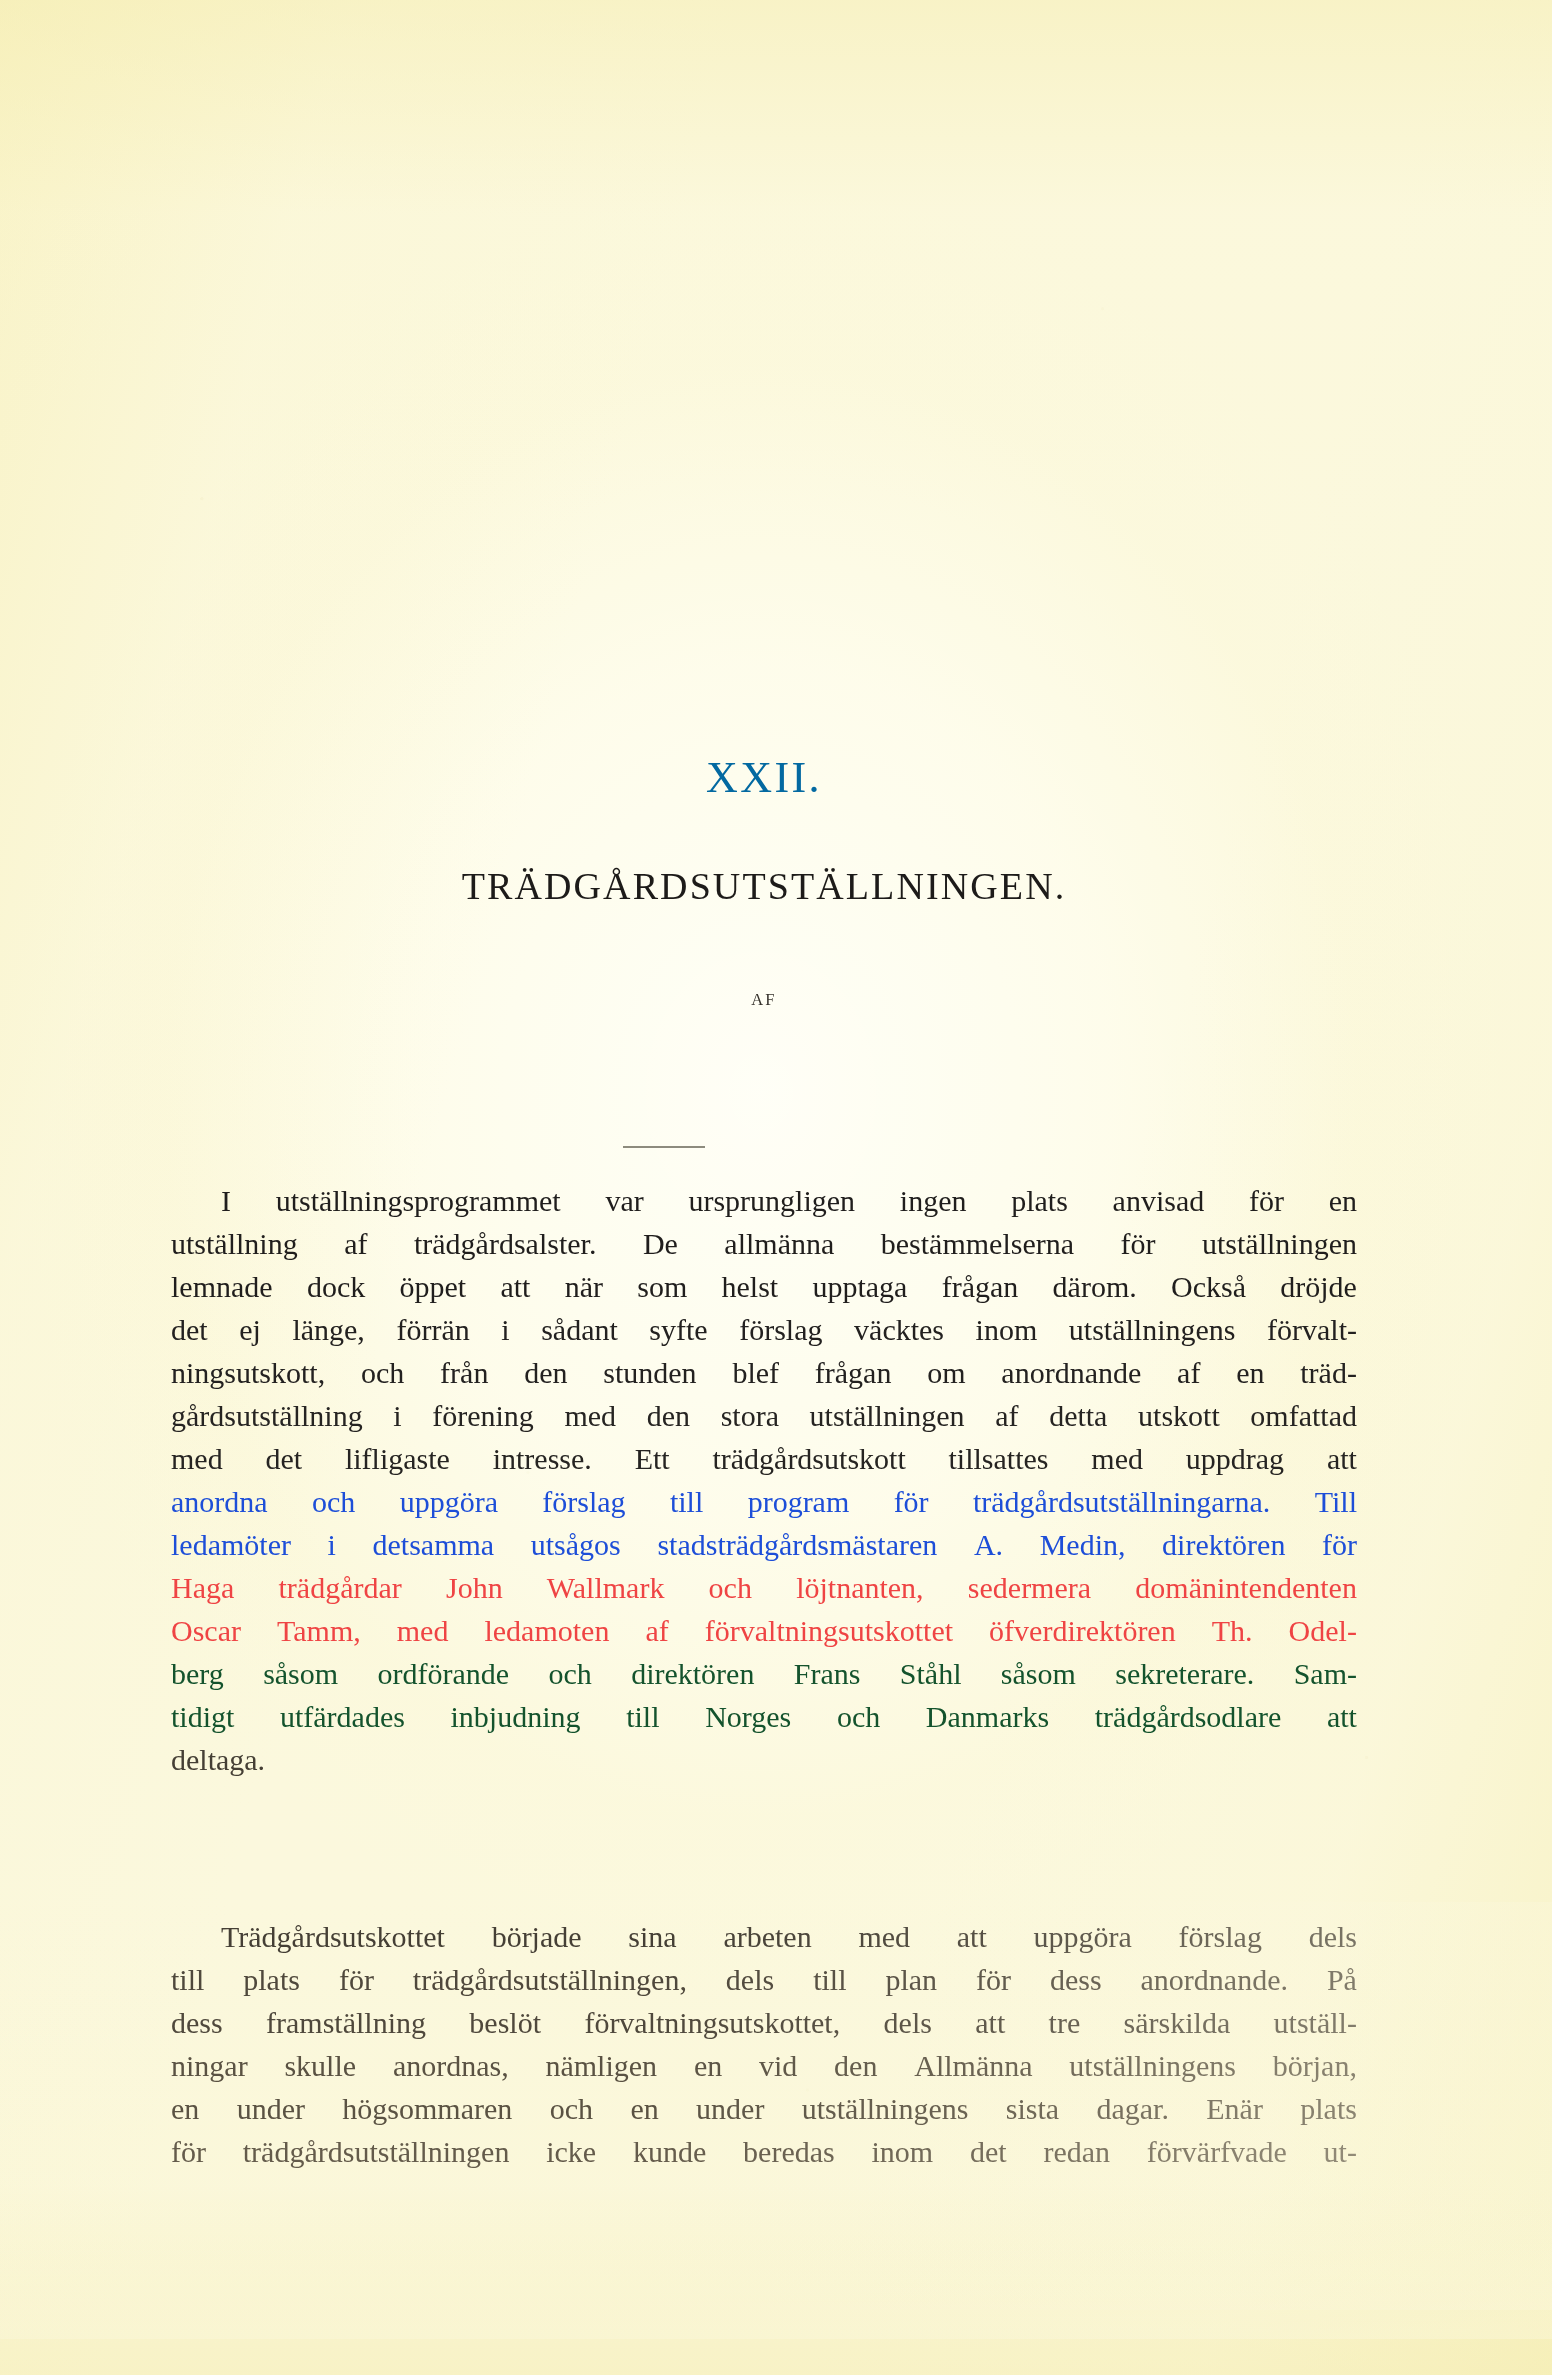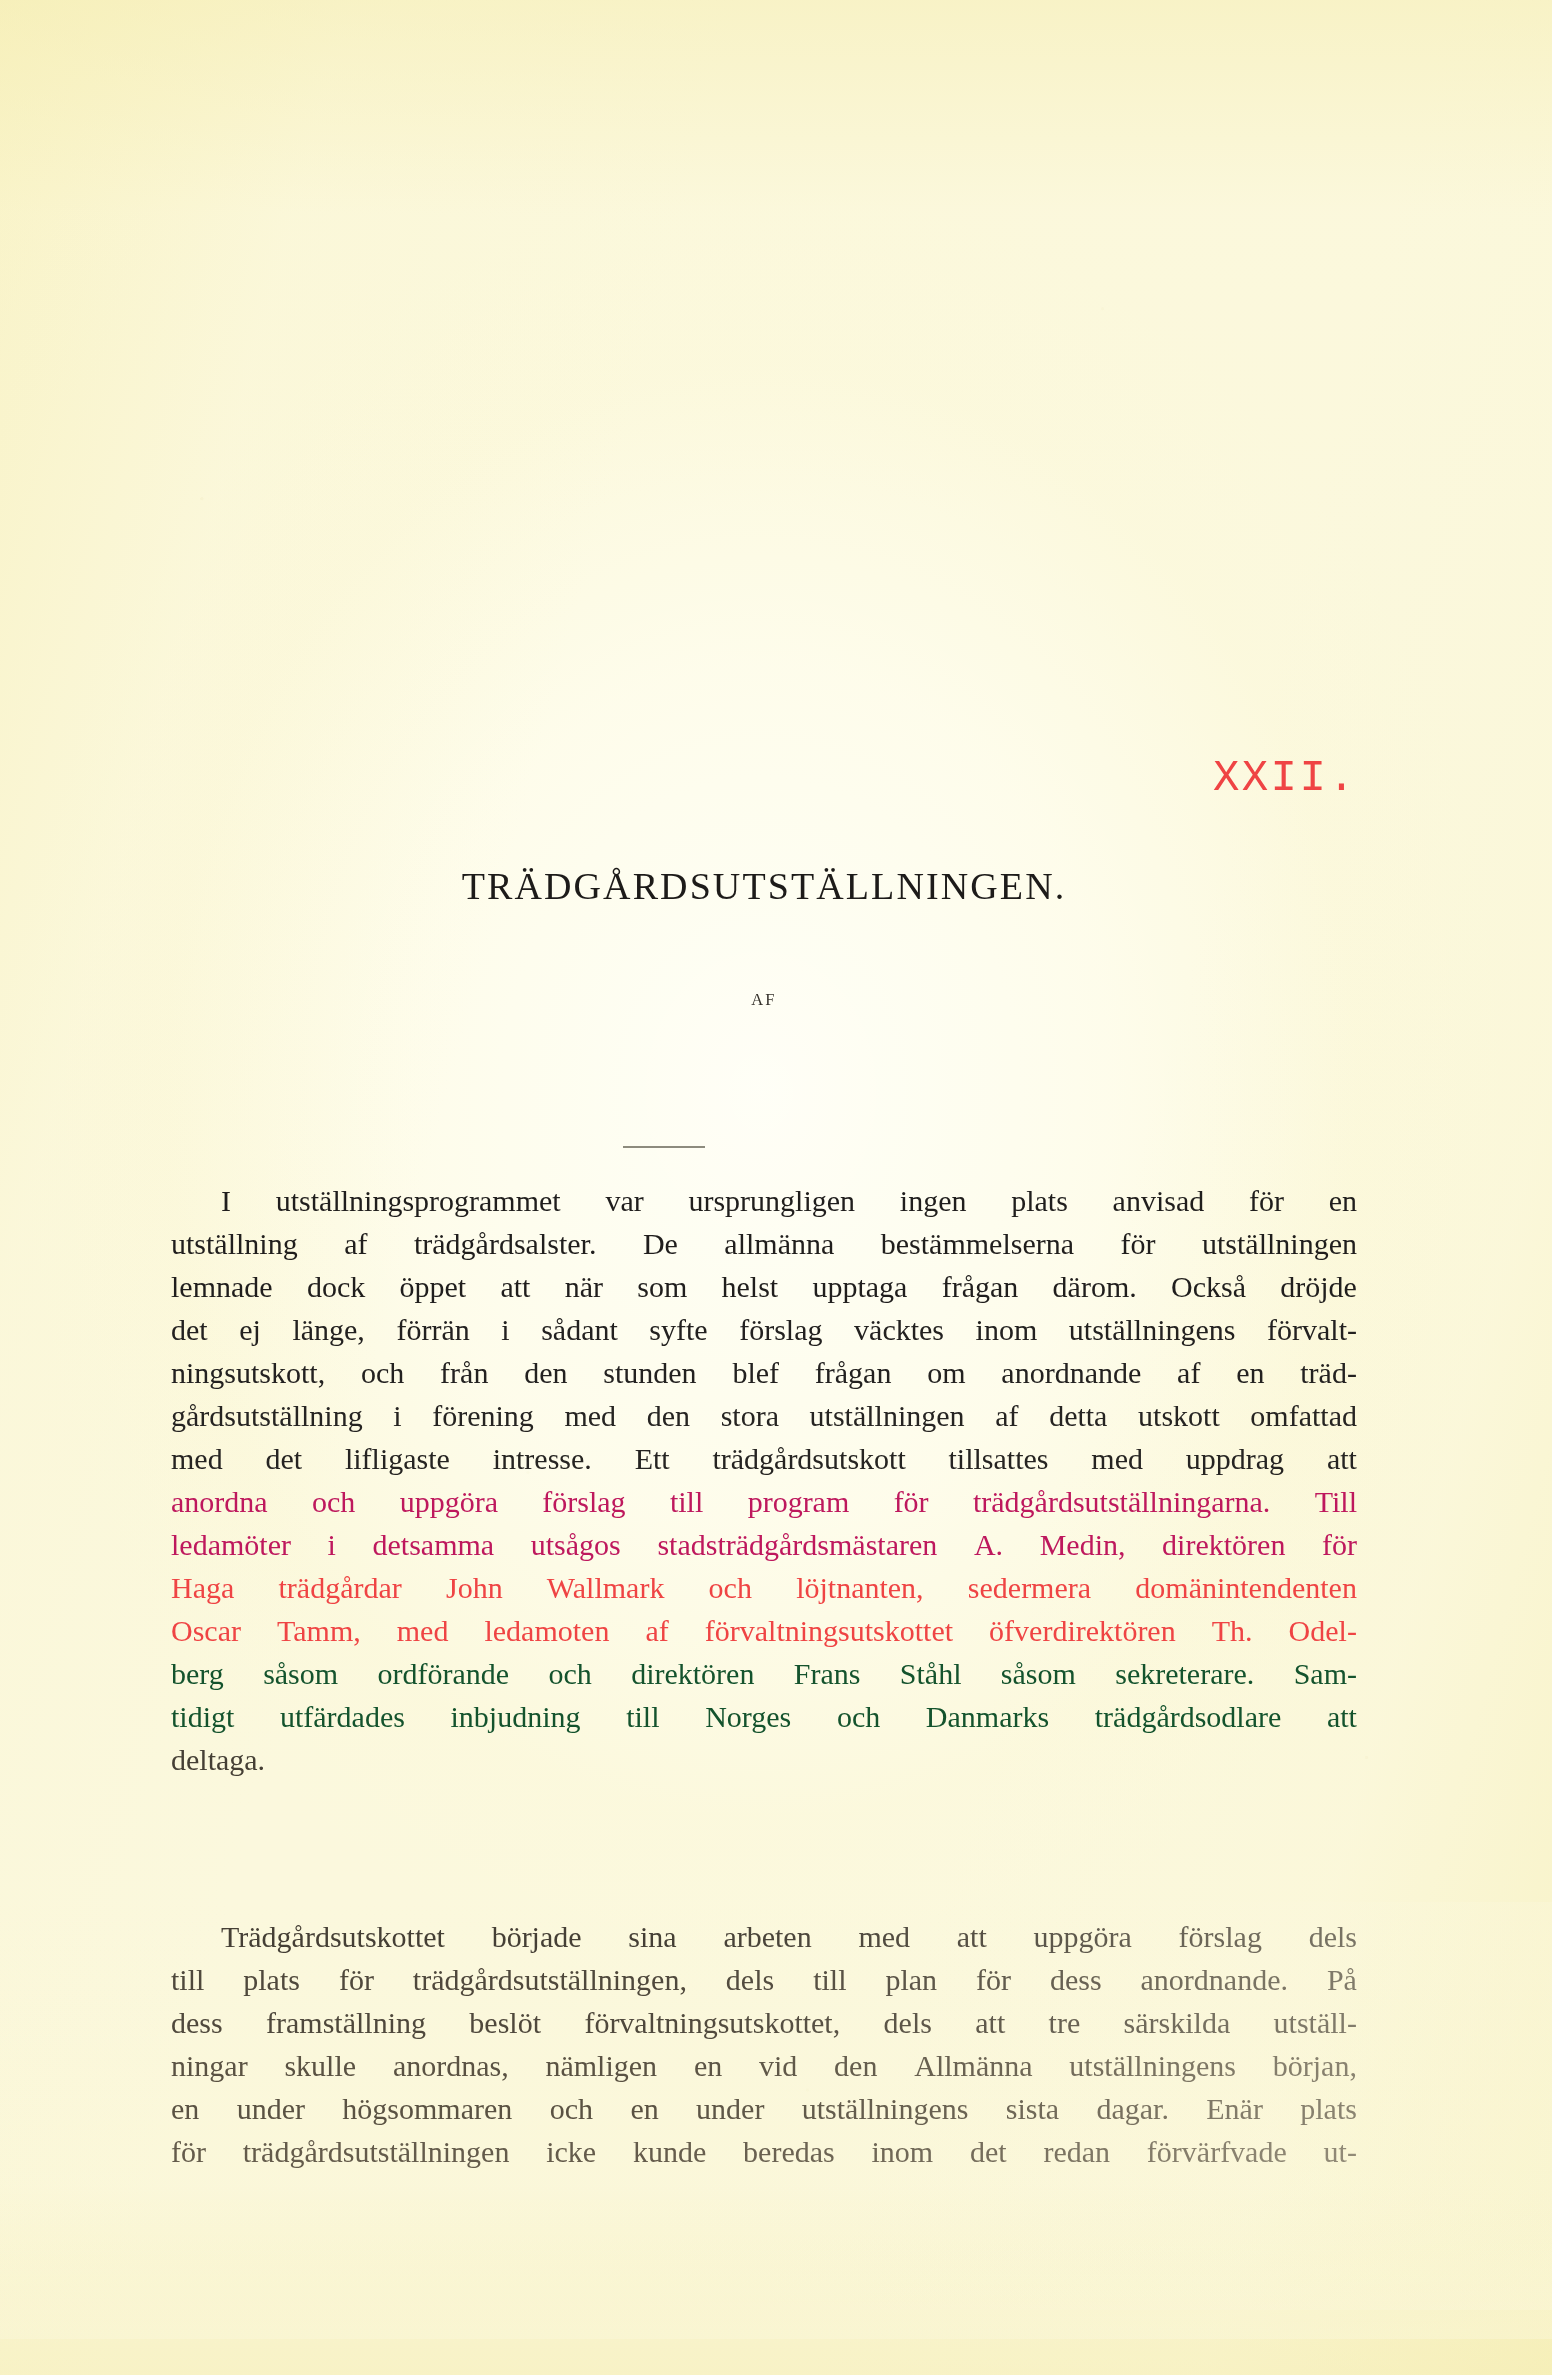--- a/index.html
+++ b/index.html
@@ -77,26 +77,25 @@
     top: 0;
     width: 1186px;
     height: 2375px;
   }
 
   
   .chapter-number {
     position: absolute;
     left: 0; top: 756px;
     width: 1186px;
-    text-align: right;
+    text-align: center;
     font-size: 44px;
     letter-spacing: 2.4px;
-    color: #ef4444;
-    line-height: 1;
-    font-family: Liberation Mono, monospace;
+    color: #0369a1;
+    line-height: 1;
   }
   .chapter-title {
     position: absolute;
     left: 0; top: 867px;
     width: 1186px;
     text-align: center;
     font-size: 38px;
     letter-spacing: 2.1px;
     color: #1d1b19;
     line-height: 1;
@@ -157,21 +156,21 @@
     text-align: center;
   }
   .line .w { display: inline-block; }
   
   .line.indent { padding-left: 50px; }
 
   
   .ink-0 { color: #201e1d; }
   .ink-1 { color: #232120; }
   .ink-2 { color: #262422; }
-  .ink-3 { color: #be185d; }
+  .ink-3 { color: #1d4ed8; }
   .ink-4 { color: #ef4444; }
   .ink-5 { color: #14532d; }
   .ink-6 { color: #453f35; }
   .ink-7 { color: #4f483c; }
   .ink-8 { color: #5a5243; }
   .ink-9 { color: #645b4b; }
 
   
   #ink-fade {
     position: absolute;

